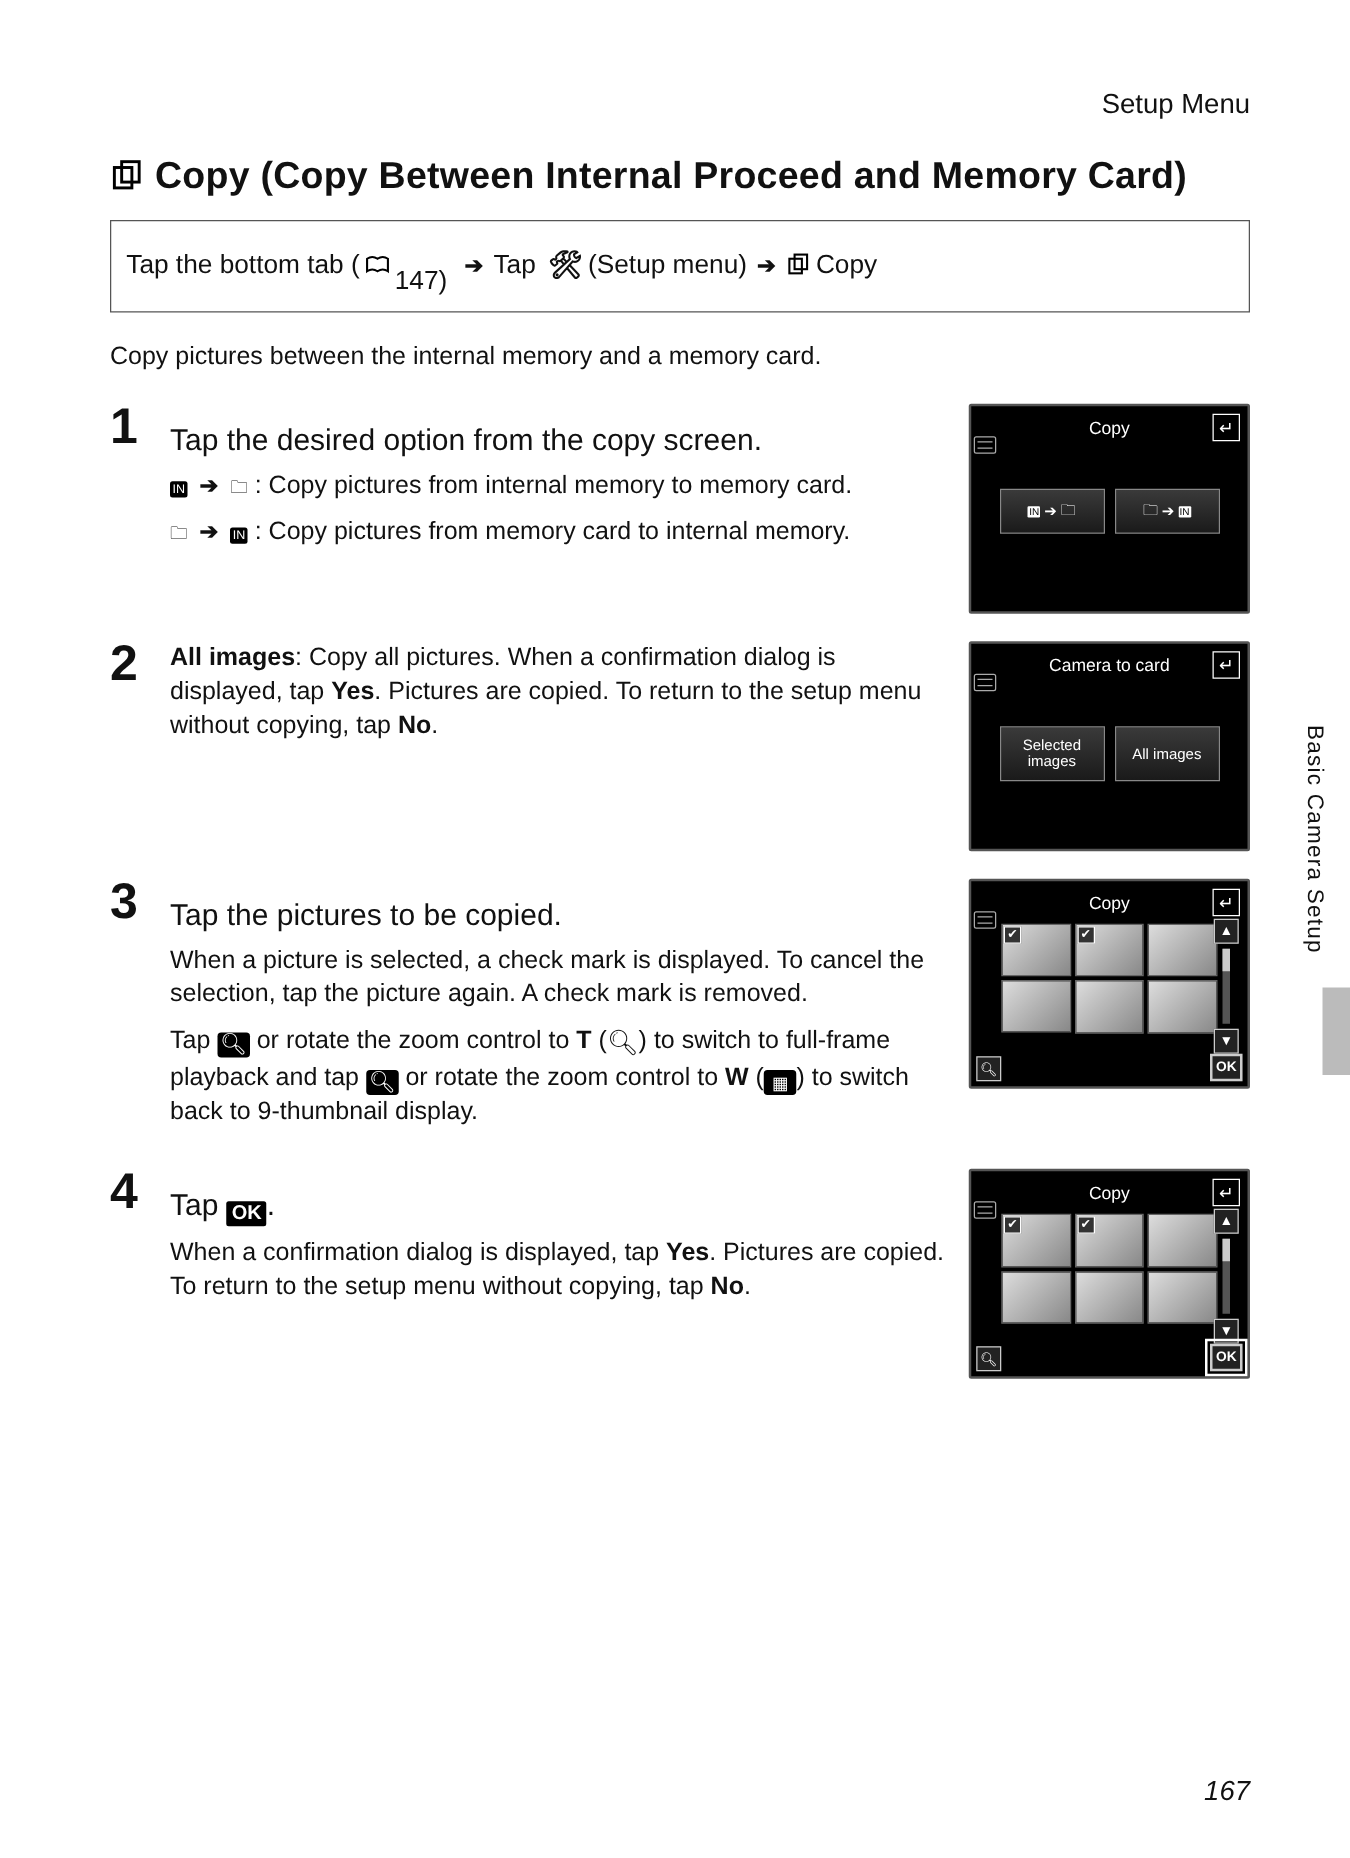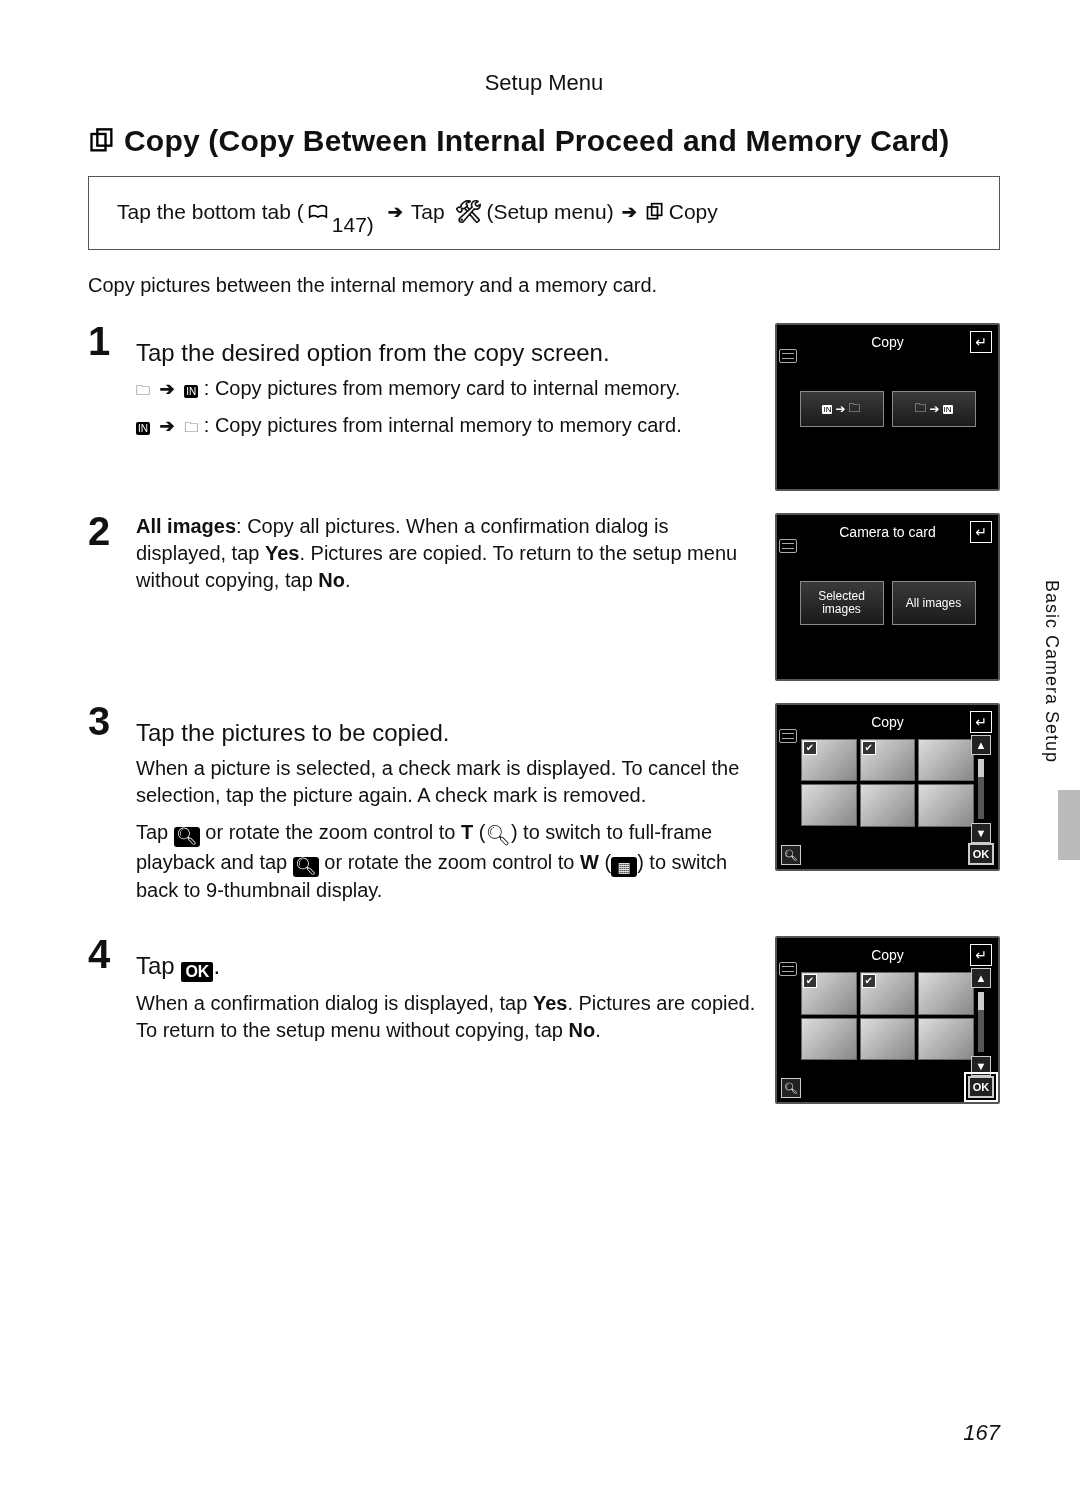--- a/index.html
+++ b/index.html
@@ -13,36 +13,36 @@
     position: relative;
     box-sizing: border-box;
   }
   .page {
     padding: 70px 80px 40px 88px;
     position: relative;
     height: 100%;
     box-sizing: border-box;
   }
   .header-right {
-    text-align: center;
+    text-align: right;
     font-size: 22px;
     margin-bottom: 28px;
   }
   .title {
     font-size: 30px;
     font-weight: 700;
     letter-spacing: 0.2px;
     margin-bottom: 18px;
     display: flex;
     align-items: center;
     gap: 8px;
   }
   .breadcrumb-box {
     border: 1px solid #555;
-    padding: 10px 28px 12px;
+    padding: 10px 12px 12px;
     font-size: 21px;
     margin-bottom: 24px;
     display: flex;
     align-items: center;
     flex-wrap: wrap;
     gap: 4px;
   }
   .body-line {
     font-size: 20px;
     margin-bottom: 26px;
@@ -199,30 +199,30 @@
     <span> Copy</span>
   </div>
 
   <div class="body-line">Copy pictures between the internal memory and a memory card.</div>
 
   <div class="step">
     <div class="step-num">1</div>
     <div class="step-body">
       <div class="step-head">Tap the desired option from the copy screen.</div>
       <div class="step-text">
+        <span class="glyph-in">IN</span>
+        <span class="arr">➔</span>
+        <span class="glyph-card">🗀︎</span>
+        <span>: Copy pictures from internal memory to memory card.</span>
+      </div>
+      <div class="step-text">
         <span class="glyph-card">🗀︎</span>
         <span class="arr">➔</span>
         <span class="glyph-in">IN</span>
         <span>: Copy pictures from memory card to internal memory.</span>
-      </div>
-      <div class="step-text">
-        <span class="glyph-in">IN</span>
-        <span class="arr">➔</span>
-        <span class="glyph-card">🗀︎</span>
-        <span>: Copy pictures from internal memory to memory card.</span>
       </div>
     </div>
     <div class="screen-col">
       <div class="lcd" style="height:168px;">
         <div class="lcd-title-row">
           <span class="lcd-title">Copy</span>
           <span class="back-btn">↵</span>
         </div>
         <span class="menu-ico"></span>
         <div class="btn-row">

